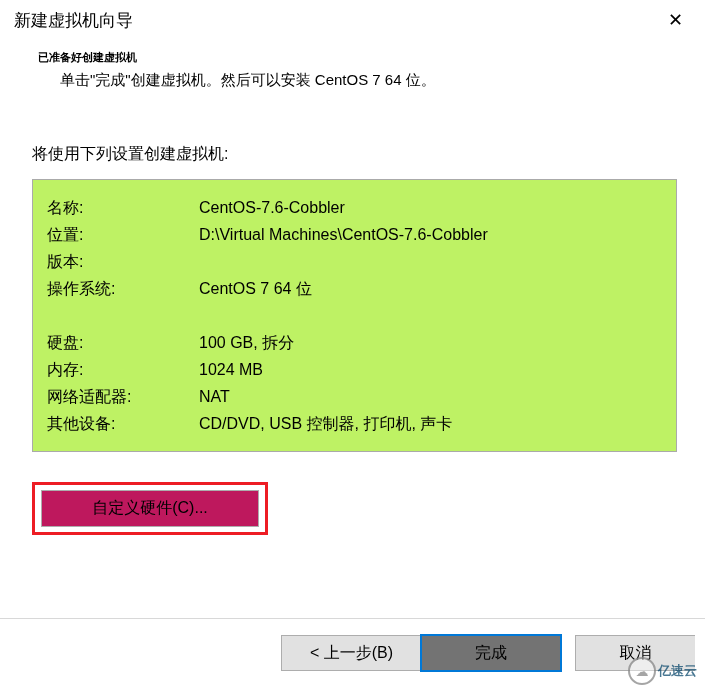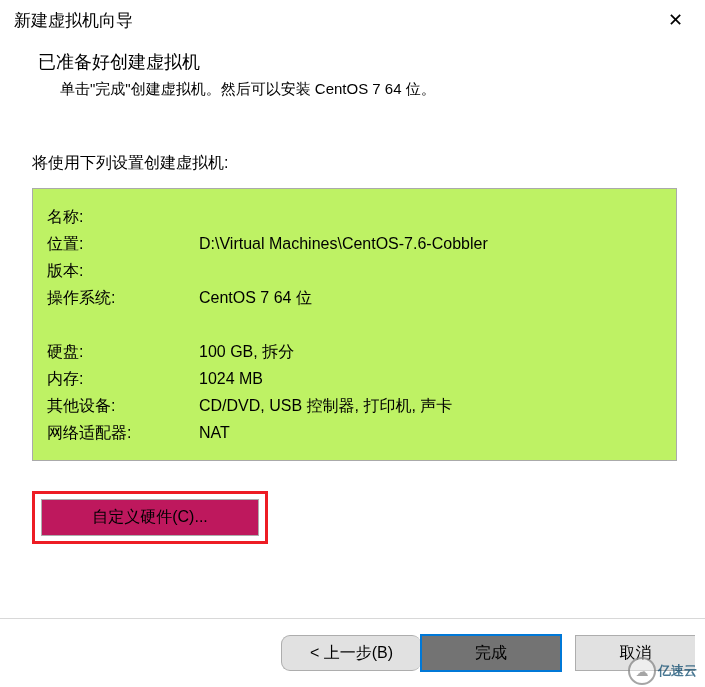--- a/index.html
+++ b/index.html
@@ -33,22 +33,22 @@
       font-size: 18px;
       font-family: Arial, sans-serif;
       cursor: pointer;
       color: #000;
       padding: 4px 8px;
     }
     .header-block {
       padding: 8px 22px 14px 38px;
     }
     .header-block .heading {
-      font-size: 18px;
-      font-weight: normal;
+      font-size: 11px;
+      font-weight: bold;
       color: #000;
       margin-bottom: 6px;
     }
     .header-block .subheading {
       font-size: 15px;
       color: #000;
       padding-left: 22px;
     }
     .body-area {
       padding: 40px 28px 0 32px;
@@ -119,21 +119,20 @@
       padding: 6px 0;
       height: 36px;
       min-width: 140px;
       background: #e1e1e1;
       border: 1px solid #adadad;
       cursor: pointer;
     }
     .footer .back-btn {
       margin-right: 0;
       border-right: none;
-      border-radius: 9px;
     }
     .footer .finish-btn {
       margin-right: 14px;
       border: 1px solid #0078d7;
       outline: 1px solid #0078d7;
       background: #737373;
     }
     .footer .cancel-btn {
       min-width: 120px;
       border-right: none;
@@ -179,20 +178,21 @@
   <div class="heading">已准备好创建虚拟机</div>
   <div class="subheading">单击"完成"创建虚拟机。然后可以安装 CentOS 7 64 位。</div>
 </div>
 
 <div class="body-area">
   <div class="intro-line">将使用下列设置创建虚拟机:</div>
 
   <div class="settings-box">
     <div class="settings-row">
       <span class="label">名称:</span>
+      <span class="value">CentOS-7.6-Cobbler</span>
     </div>
     <div class="settings-row">
       <span class="label">位置:</span>
       <span class="value">D:\Virtual Machines\CentOS-7.6-Cobbler</span>
     </div>
     <div class="settings-row">
       <span class="label">版本:</span>
     </div>
     <div class="settings-row">
       <span class="label">操作系统:</span>
@@ -201,26 +201,26 @@
     <div class="settings-gap"></div>
     <div class="settings-row">
       <span class="label">硬盘:</span>
       <span class="value">100 GB, 拆分</span>
     </div>
     <div class="settings-row">
       <span class="label">内存:</span>
       <span class="value">1024 MB</span>
     </div>
     <div class="settings-row">
+      <span class="label">网络适配器:</span>
+      <span class="value">NAT</span>
+    </div>
+    <div class="settings-row">
       <span class="label">其他设备:</span>
       <span class="value">CD/DVD, USB 控制器, 打印机, 声卡</span>
-    </div>
-    <div class="settings-row">
-      <span class="label">网络适配器:</span>
-      <span class="value">NAT</span>
     </div>
   </div>
 
   <div class="hw-button-wrap">
     <button class="hw-button">自定义硬件(C)...</button>
   </div>
 </div>
 
 <div class="footer-sep"></div>
 

